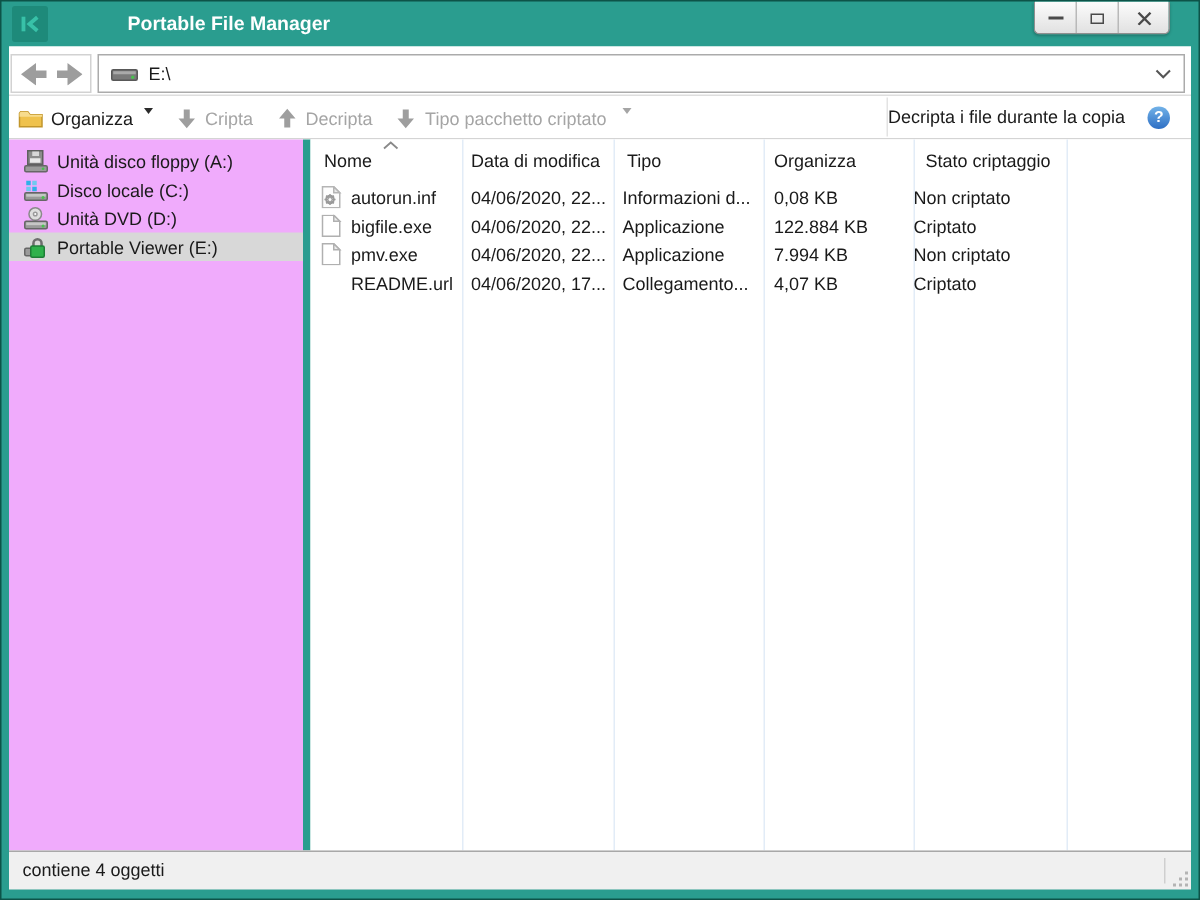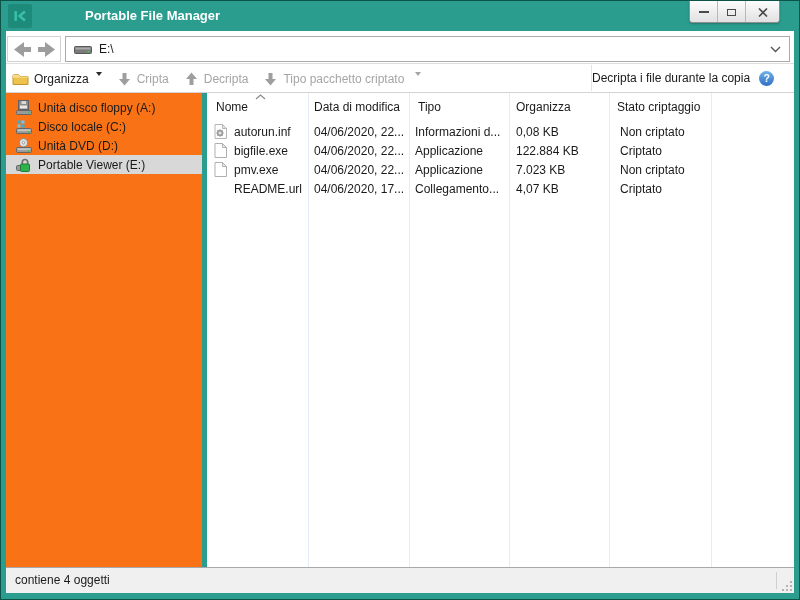--- a/index.html
+++ b/index.html
@@ -33,40 +33,40 @@
   .addressbar .addr-text{ font-size:12px; color:#1a1a1a; flex:1; }
   
   .toolbar{ position:absolute; left:0; top:34px; right:0; height:28px; background:#fff;
           border-bottom:1px solid #d4d4d4; display:flex; align-items:center; padding-left:6px; }
   .tb-btn{ display:flex; align-items:flex-start; gap:5px; margin-right:15px; font-size:12px; color:#1a1a1a; cursor:default;}
   .tb-btn.disabled{ color:#a5a5a5; }
   .chev{ width:0; height:0; border-left:3.5px solid transparent; border-right:3.5px solid transparent;
          border-top:4px solid #2b2b2b; margin-left:2px;}
   .chev.gray{ border-top-color:#a5a5a5; margin-left:6px;}
   .toolbar-right{ position:absolute; left:585px; right:0; top:0; bottom:1px; display:flex; align-items:center;
-          justify-content:flex-start; border-left:1px solid #e3e3e3; padding-right:14px; gap:9px;}
+          justify-content:space-between; border-left:1px solid #e3e3e3; padding-right:14px; gap:9px;}
   .copy-option{ font-size:12px; color:#1a1a1a; }
   .help-icon{ width:15px; height:15px; border-radius:50%; background:linear-gradient(#72b2e8,#2e6fc4);
           color:#fff; font-size:10.5px; font-weight:bold; line-height:15px; text-align:center; cursor:default;}
   
   .main{ position:absolute; left:0; top:62px; right:0; height:474px; background:#fff; }
-  .sidebar{ position:absolute; left:0; top:0; width:196px; bottom:0; background:#f97316; padding-top:5px;}
+  .sidebar{ position:absolute; left:0; top:0; width:196px; bottom:0; background:#f0abfc; padding-top:5px;}
   .side-item{ height:19px; display:flex; align-items:center; gap:6px; padding-left:10px;
           font-size:12px; color:#1a1a1a; white-space:nowrap; cursor:default;}
   .side-item.selected{ background:#d8d8d8; }
   .divider{ position:absolute; left:196px; top:0; width:5px; bottom:0; background:#2a9d8f; cursor:ew-resize;}
   .filelist{ position:absolute; left:201px; top:0; right:0; bottom:0; background:#fff; }
   .colline{ position:absolute; top:0; bottom:0; width:1px; background:#e2ecf7; }
   .lh{ position:absolute; top:0; height:27px; display:flex; align-items:center;
           font-size:12px; color:#1a1a1a; white-space:nowrap; cursor:default;}
   .sort-caret{ position:absolute; left:48px; top:1px; }
   .frow{ position:absolute; left:0; right:0; height:19px; display:flex; align-items:flex-end; cursor:default;}
   .cell{ font-size:12px; color:#1a1a1a; white-space:nowrap; overflow:hidden; flex-shrink:0; padding-left:6px;}
   .c-name{ width:101px; display:flex; align-items:center; gap:6px;}
-  .c-date{ width:101px; } .c-type{ width:100px;margin-top:36px; } .c-size{ width:100px; padding-left:7px;} .c-enc{ width:102px; padding-left:11px;}
+  .c-date{ width:101px; } .c-type{ width:100px;margin-top:36px; } .c-size{ width:100px; padding-left:7px;} .c-enc{ width:102px; padding-left:0;}
   .icon-slot{ width:15px; height:15px; flex-shrink:0; display:flex; align-items:center; justify-content:center;}
   
   .statusbar{ position:absolute; left:0; right:0; top:536px; height:26px; background:#f0f0f0;
           border-top:1px solid #a8a8a8; }
   .status-text{ position:absolute; left:9px; top:0; height:25px; line-height:25px; font-size:12px; color:#1a1a1a;}
   .status-sep{ position:absolute; left:770px; top:4px; height:17px; width:1px; background:#cfcfcf;}
   .grip{ position:absolute; right:2px; bottom:2px; width:11px; height:11px; }
   .grip i{ position:absolute; width:2px; height:2px; background:#b4b4b4; }
 </style>
 </head>
@@ -269,21 +269,21 @@
             <span class="icon-slot">
               <svg width="15" height="15" viewBox="0 0 15 15">
                 <path d="M2 0.5 L9.5 0.5 L13.5 4.5 L13.5 14.5 L2 14.5 Z" fill="#ffffff" stroke="#b0b0b0"></path>
                 <path d="M9.5 0.5 L13.5 4.5 L9.5 4.5 Z" fill="#ececec" stroke="#b0b0b0"></path>
               </svg>
             </span>
             <span>pmv.exe</span>
           </div>
           <div class="cell c-date">04/06/2020, 22...</div>
           <div class="cell c-type">Applicazione</div>
-          <div class="cell c-size">7.023 KB</div>
+          <div class="cell c-size">7.994 KB</div>
           <div class="cell c-enc">Non criptato</div>
         </div>
 
         <div class="frow" style="top:84px">
           <div class="cell c-name">
             <span class="icon-slot"></span>
             <span>README.url</span>
           </div>
           <div class="cell c-date">04/06/2020, 17...</div>
           <div class="cell c-type">Collegamento...</div>

